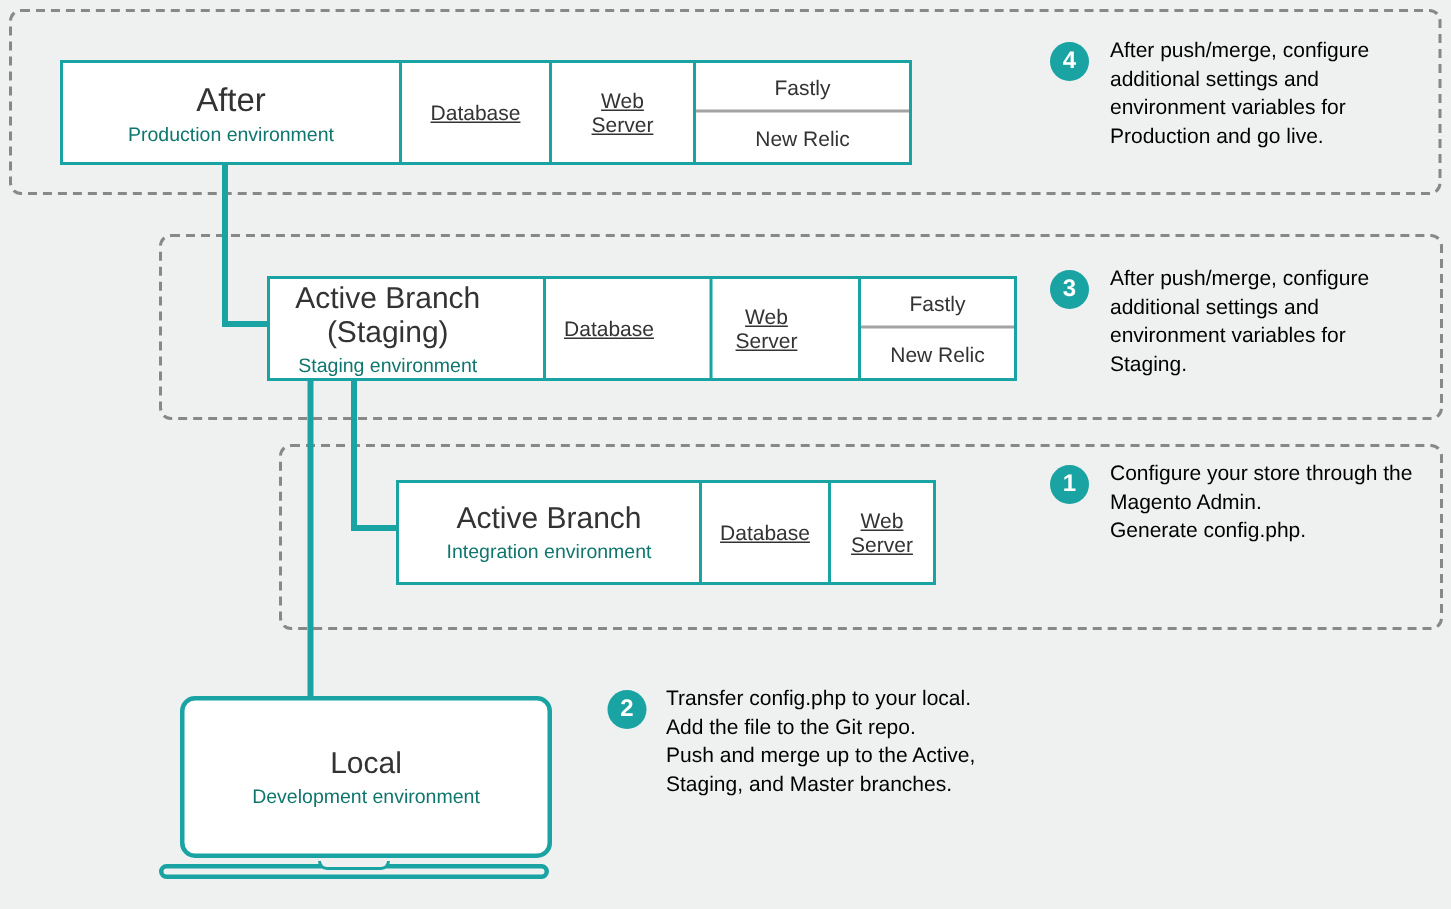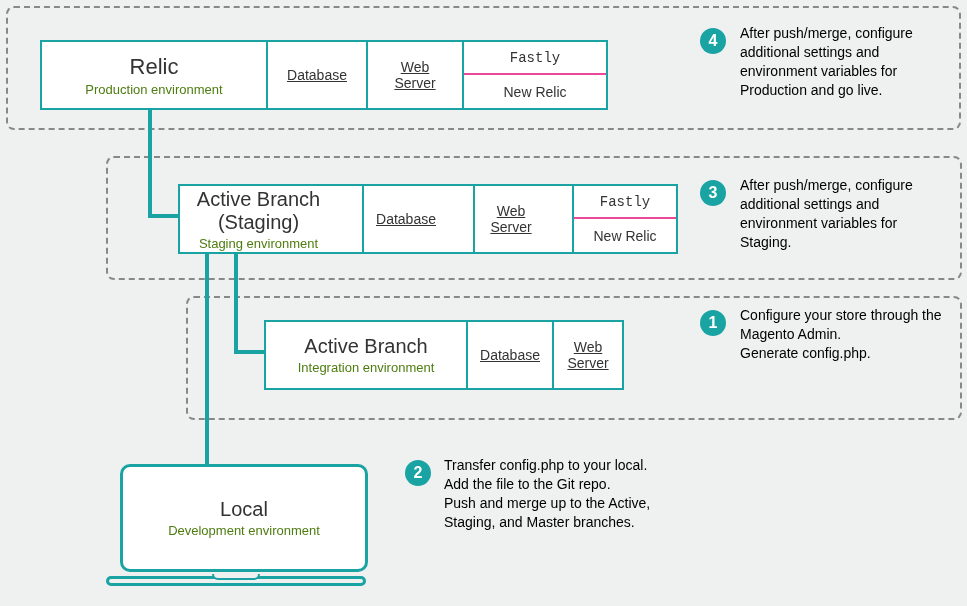--- a/index.html
+++ b/index.html
@@ -30,21 +30,21 @@
   flex: 1 1 auto;
   display: flex;
   flex-direction: column;
   align-items: center;
   justify-content: center;
   padding: 6px 10px;
   box-sizing: border-box;
 }
 .env-title { font-size: 20px; color: #333; text-align: center; }
 .env-title.big { font-size: 22px; }
-.env-sub { font-size: 13px; color: #4d7c0f; margin-top: 2px; text-align: center; }
+.env-sub { font-size: 13px; color: #0f766e; margin-top: 2px; text-align: center; }
 .env-cell {
   flex: 0 0 auto;
   border-left: 2px solid #1aa3a3;
   display: flex;
   align-items: center;
   justify-content: center;
   text-align: center;
   font-size: 14px;
   color: #333;
   box-sizing: border-box;
@@ -58,21 +58,21 @@
   box-sizing: border-box;
 }
 .env-split > div {
   flex: 1 1 50%;
   display: flex;
   align-items: center;
   justify-content: center;
   font-size: 14px;
   box-sizing: border-box;
 }
-.env-split > div:first-child { border-bottom: 2px solid #ec4899; font-family: Liberation Mono, monospace; }
+.env-split > div:first-child { border-bottom: 2px solid #a3a3a3; }
 .num-badge {
   position: absolute;
   width: 26px;
   height: 26px;
   border-radius: 50%;
   background: #1aa3a3;
   color: #fff;
   font-size: 16px;
   font-weight: bold;
   display: flex;
@@ -129,21 +129,21 @@
   <div class="connector" style="left:148px; top:110px; width:4px; height:108px;"></div>
   <div class="connector" style="left:148px; top:214px; width:30px; height:4px;"></div>
 
   <div class="connector" style="left:234px; top:254px; width:4px; height:100px;"></div>
   <div class="connector" style="left:234px; top:350px; width:30px; height:4px;"></div>
 
   <div class="connector" style="left:205px; top:254px; width:4px; height:210px;"></div>
 
   <div class="env-box" style="left:40px; top:40px; width:568px; height:70px;">
     <div class="env-main" style="width:224px;">
-      <div class="env-title big">Relic</div>
+      <div class="env-title big">After</div>
       <div class="env-sub">Production environment</div>
     </div>
     <div class="env-cell" style="width:100px;">Database</div>
     <div class="env-cell" style="width:96px; white-space:pre-line;">Web
 Server</div>
     <div class="env-split" style="width:144px;">
       <div>Fastly</div>
       <div>New Relic</div>
     </div>
   </div>

